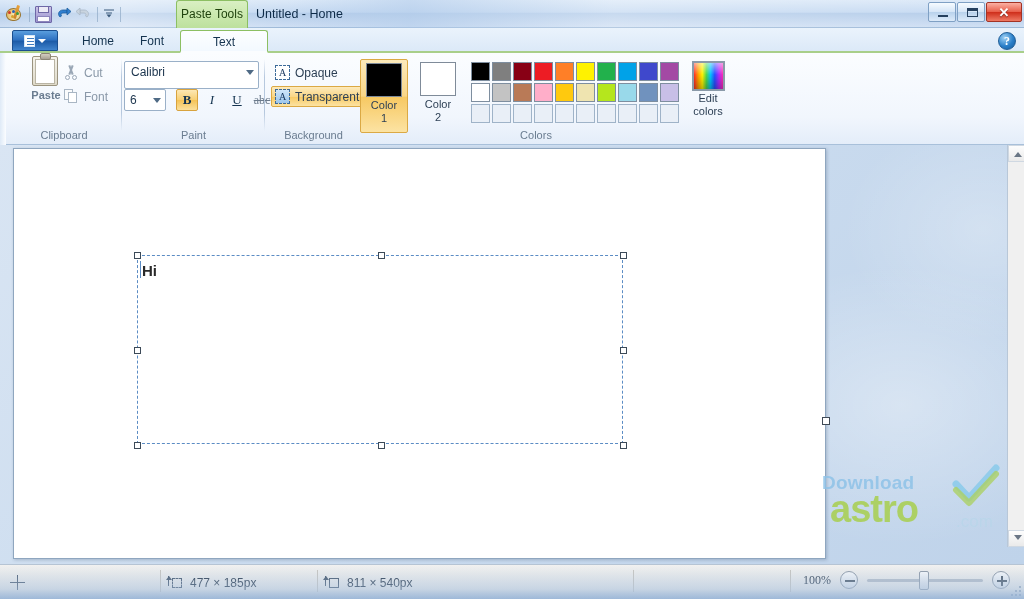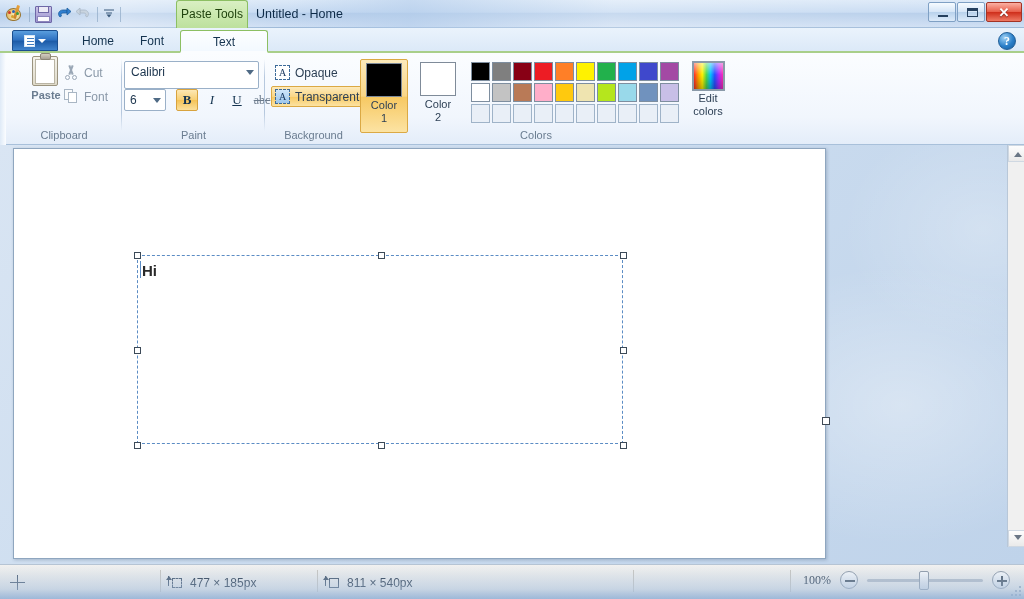--- a/index.html
+++ b/index.html
@@ -604,20 +604,29 @@
         <i class="hnd" style="left:482px; top:-4px;"></i>
         <i class="hnd" style="left:-4px;  top:91px;"></i>
         <i class="hnd" style="left:482px; top:91px;"></i>
         <i class="hnd" style="left:-4px;  top:186px;"></i>
         <i class="hnd" style="left:240px; top:186px;"></i>
         <i class="hnd" style="left:482px; top:186px;"></i>
       </div>
     </div>
     <div class="canvas-handle-r"></div>
 
+    <div class="watermark">
+      <div class="wm-dl">Download</div>
+      <div class="wm-astro">astro</div>
+      <div class="wm-com">.com</div>
+      <svg class="wm-check" viewBox="0 0 48 48">
+        <path d="M4 22 L17 36 L44 6" fill="none" stroke="#7fc8ea" stroke-width="7" stroke-linecap="round" stroke-linejoin="round" opacity="0.85"></path>
+        <path d="M4 28 L17 41 L44 12" fill="none" stroke="#a8cf4e" stroke-width="6" stroke-linecap="round" stroke-linejoin="round" opacity="0.8"></path>
+      </svg>
+    </div>
   </div>
 
   <div class="vscroll">
     <div class="sb-arrow up">
         <i class="tri"></i>
       </div>
     <div class="sb-arrow down">
         <i class="tri"></i>
       </div>
   </div>

